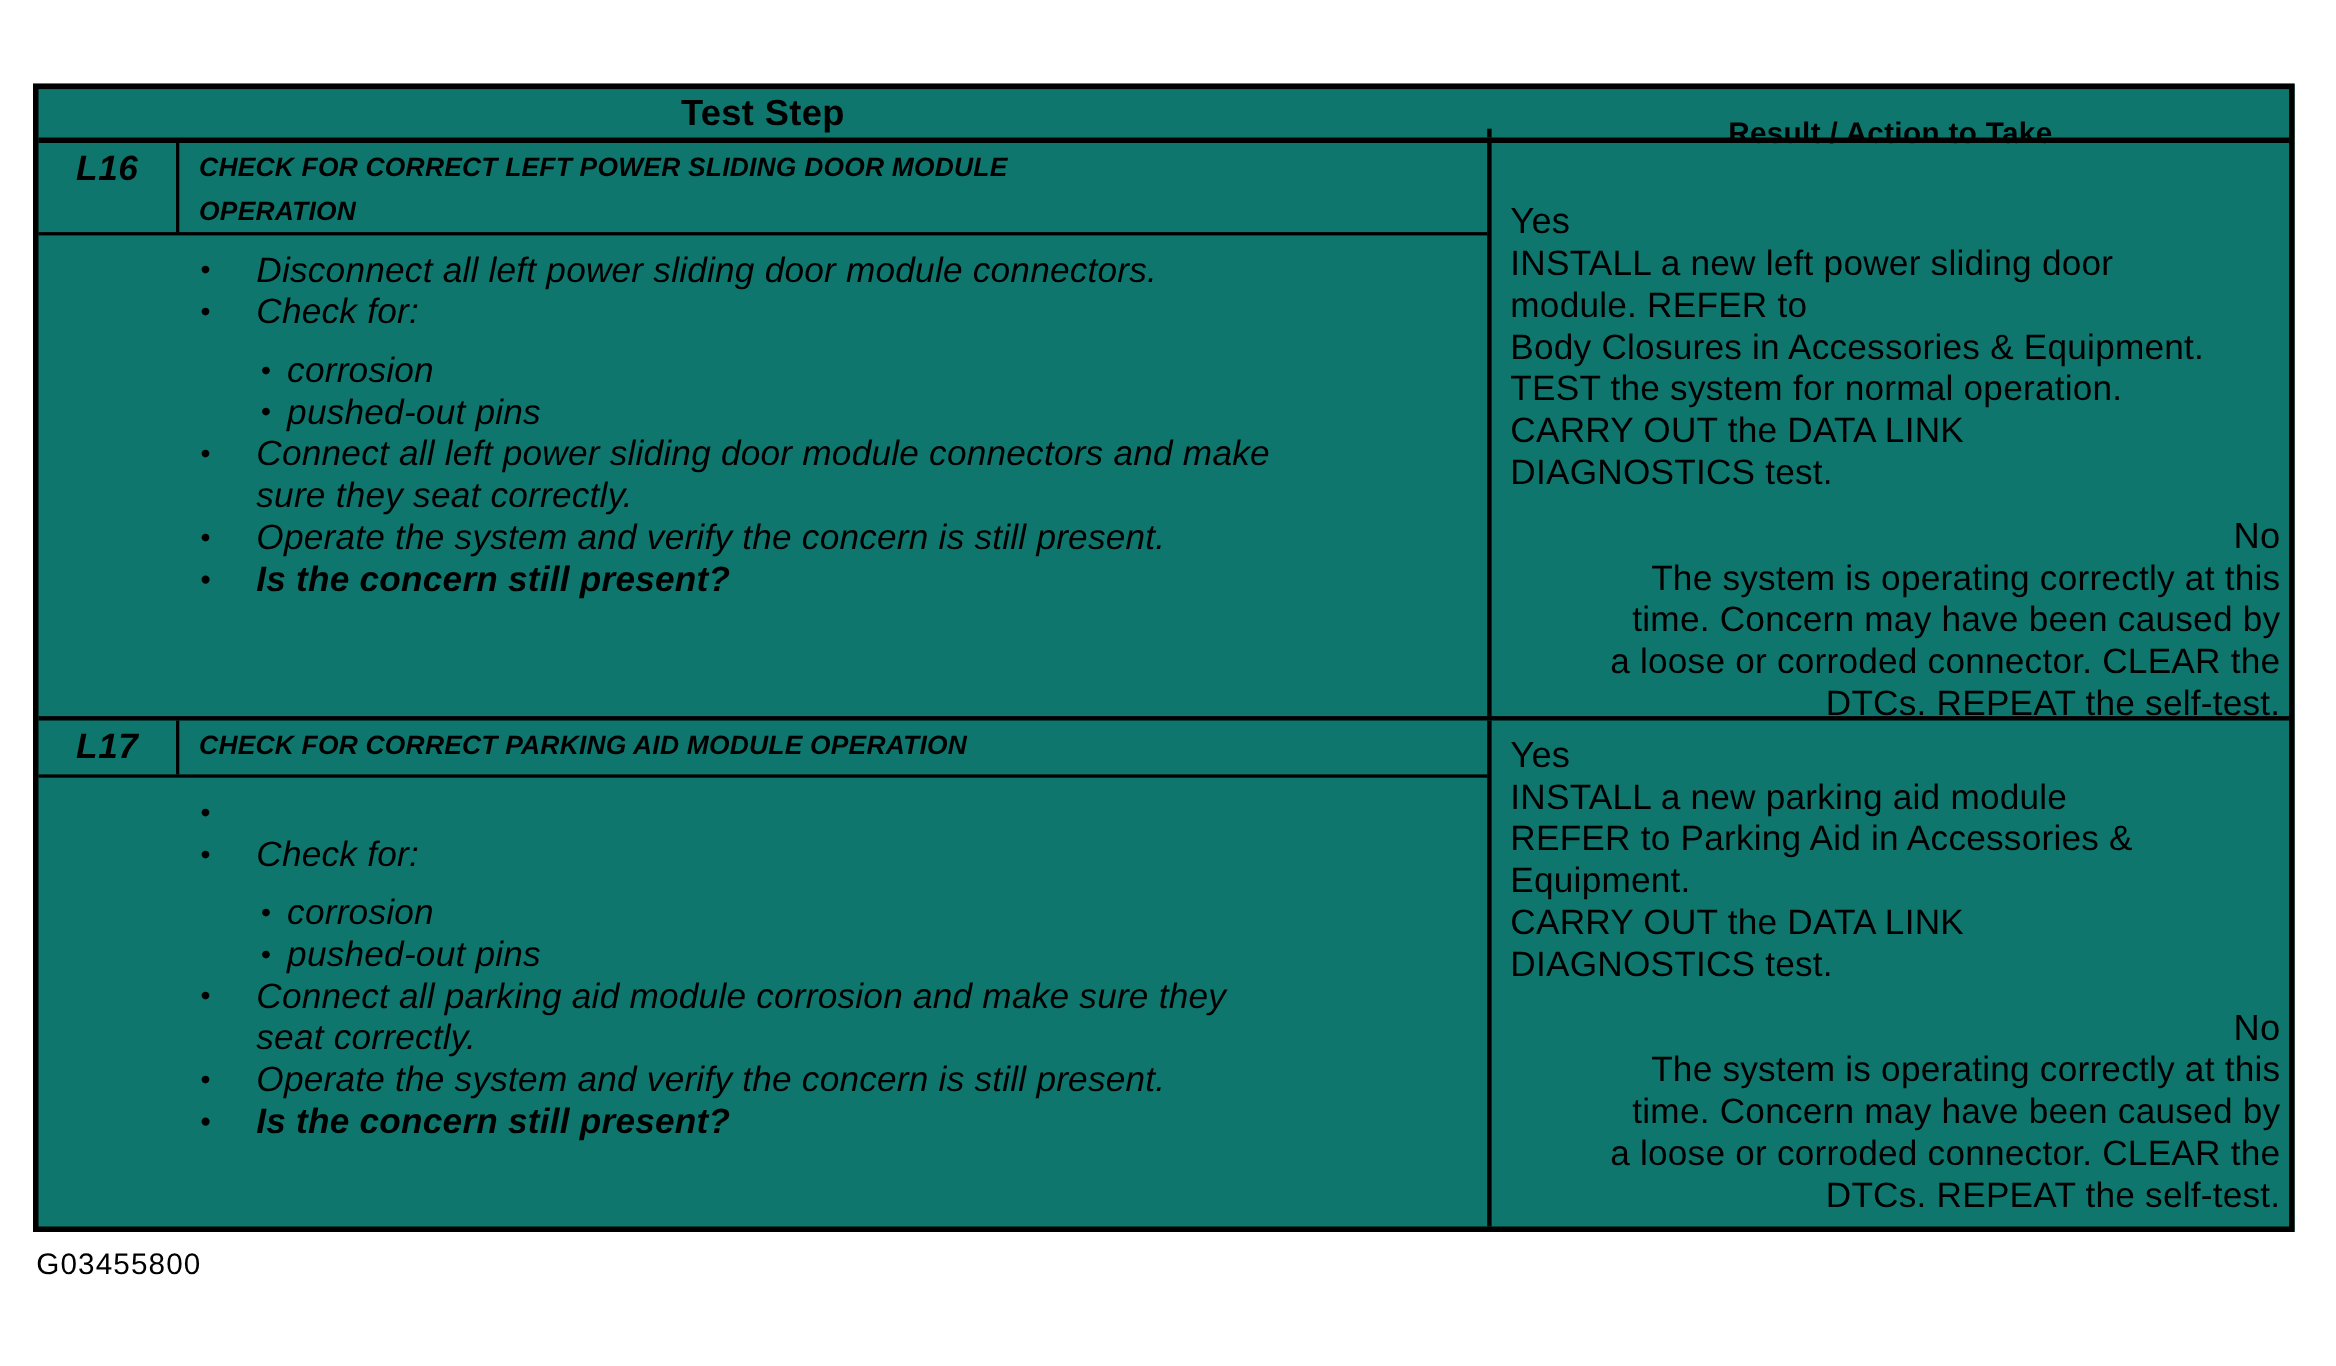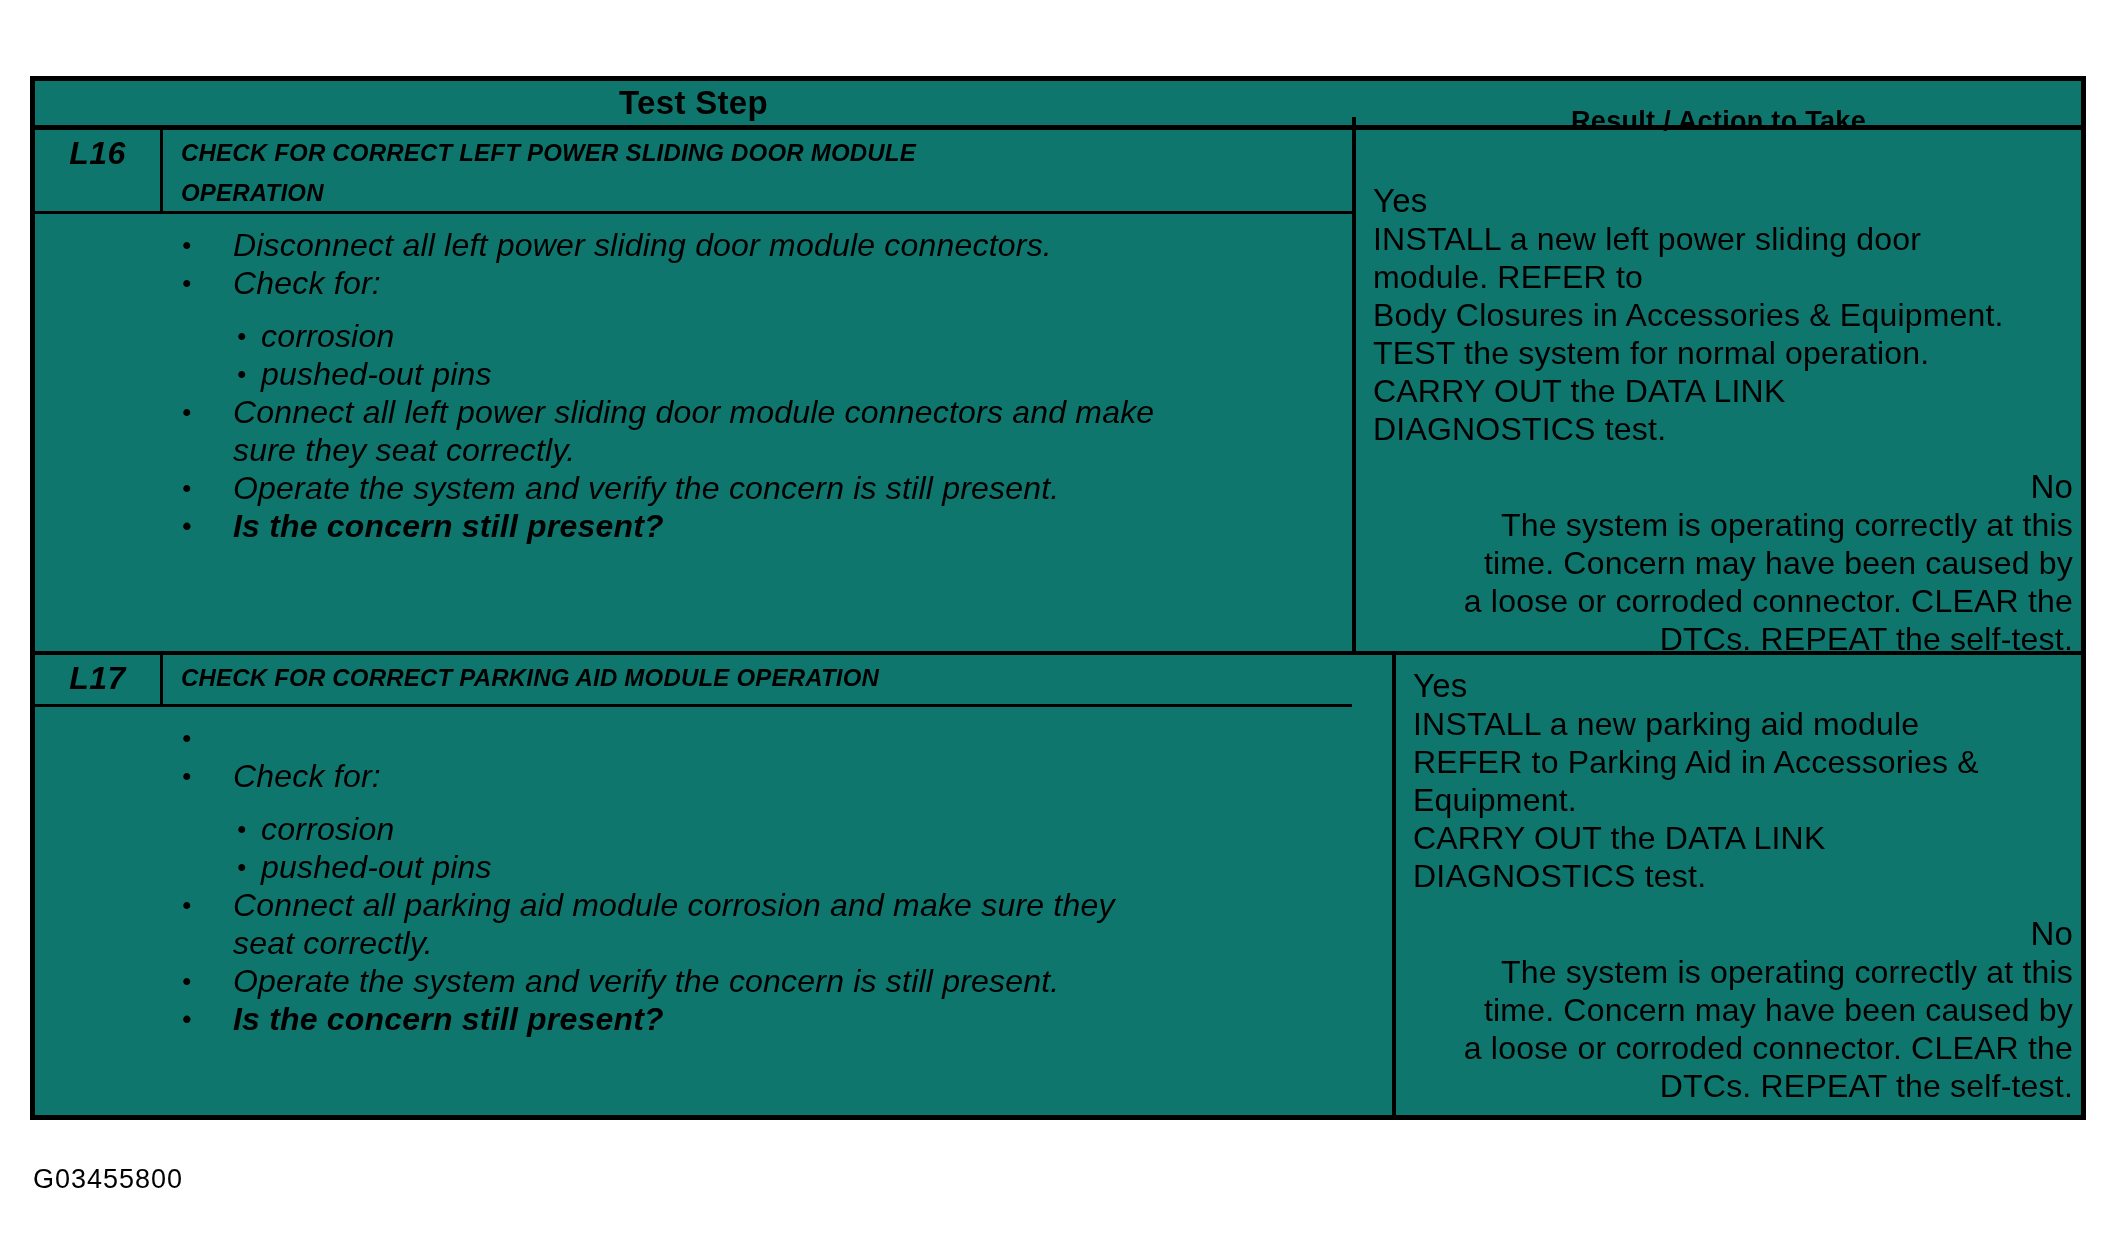--- a/index.html
+++ b/index.html
@@ -28,21 +28,21 @@
     font-weight: bold; font-size: 33px; letter-spacing: 0.3px;
   }
   .th-right {
     flex: 1; border-left: 4px solid #000;
     display: flex; align-items: center; justify-content: center;
     font-weight: bold; font-size: 27px; letter-spacing: 0.3px; margin-top: 36px;
   }
 
   .trow { display: flex; flex: none; align-items: stretch; }
   .trow.row-l16 { height: 525px; border-bottom: 4px solid #000; }
-  .trow.row-l17 { flex: 1; gap: 40px; }
+  .trow.row-l17 { flex: 1; }
 
   .row-left { width: 1317px; flex: none; display: flex; flex-direction: column; font-style: italic; }
   .row-right {
     flex: 1; border-left: 4px solid #000;
     padding: 0 8px 0 17px;
     font-size: 32px; line-height: 38px; letter-spacing: 0.2px;
   }
   .row-l16 .row-right { padding-top: 52px; }
   .row-l17 .row-right { padding-top: 12px; }
 
@@ -69,21 +69,21 @@
   .step.sub.gap-above { margin-top: 15px; }
   .step.bold { font-weight: bold; }
   .step-text { white-space: pre-line; }
 
   
   .answer-label { font-weight: normal; font-size: 33px; line-height: 38px; }
   .answer-text { white-space: pre-line; }
   .answer.no-block { margin-top: 20px; text-align: right; }
 
   .footer-code {
-    position: absolute; left: 33px; top: 1164px;
+    position: absolute; left: 33px; top: 1134px;
     font-size: 27px; letter-spacing: 1px;
   }
 </style>
 </head>
 <body>
 
 <div class="page">
 
   <div class="doc-table">
 

